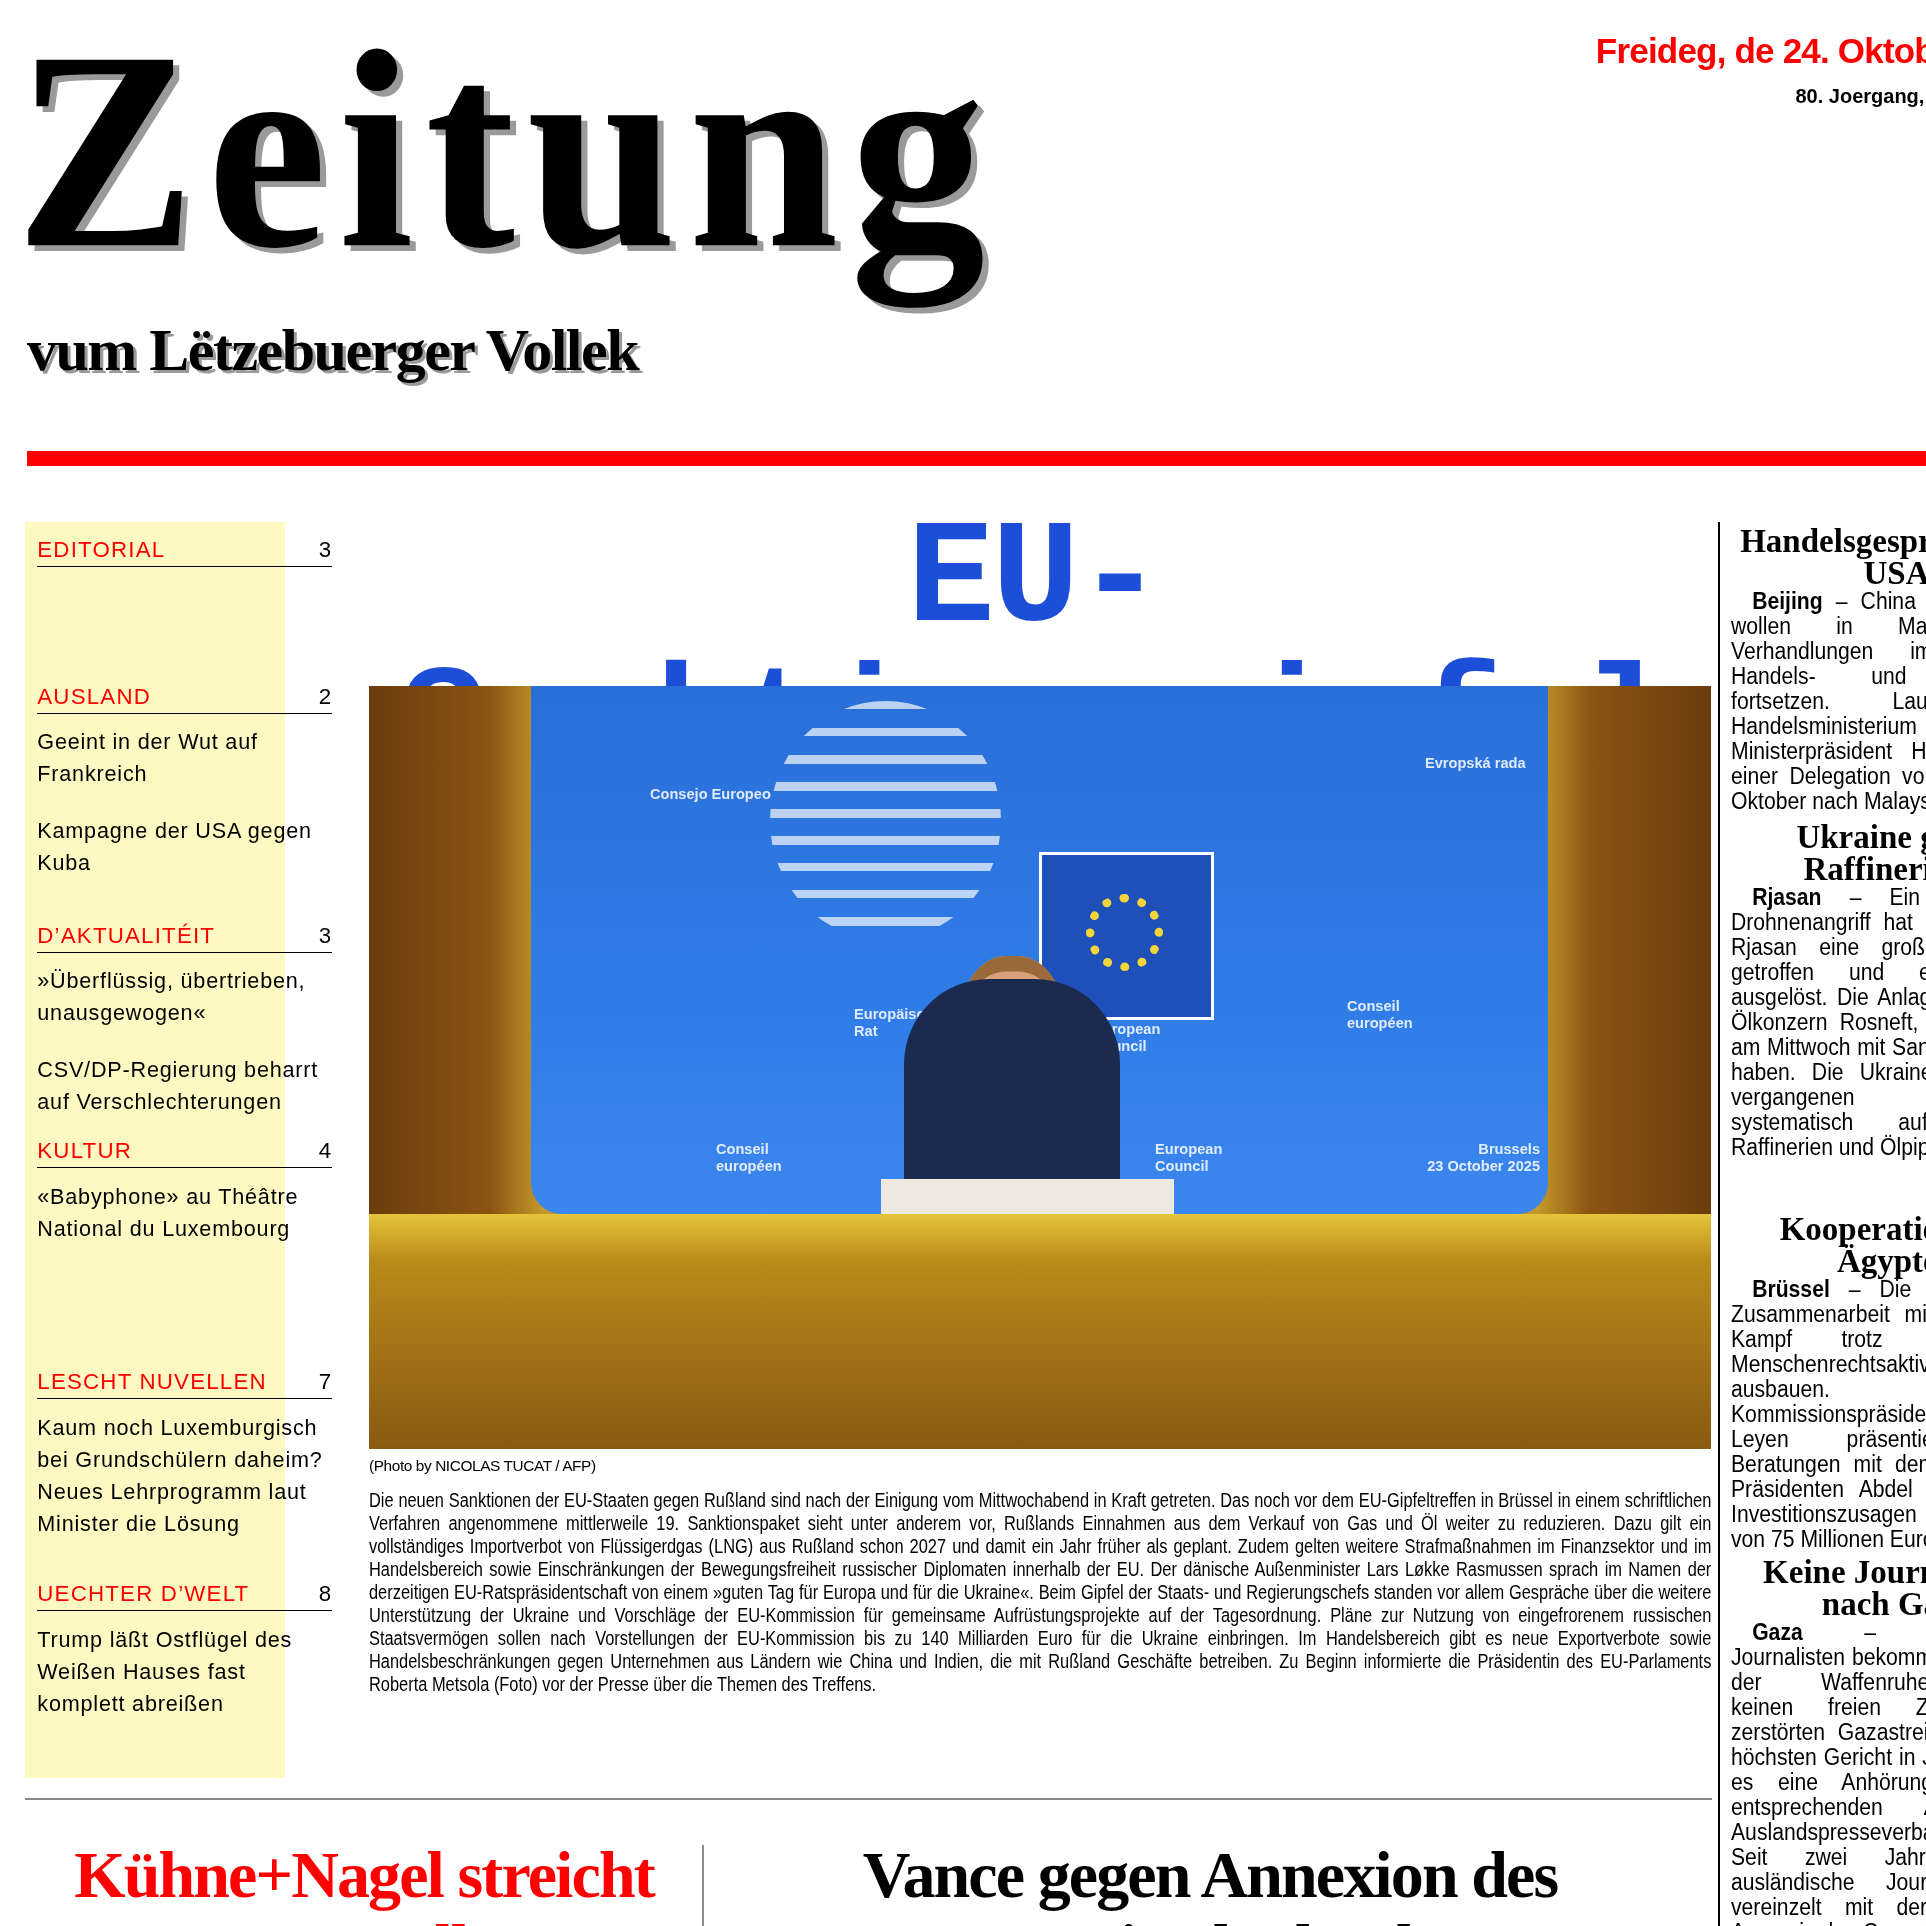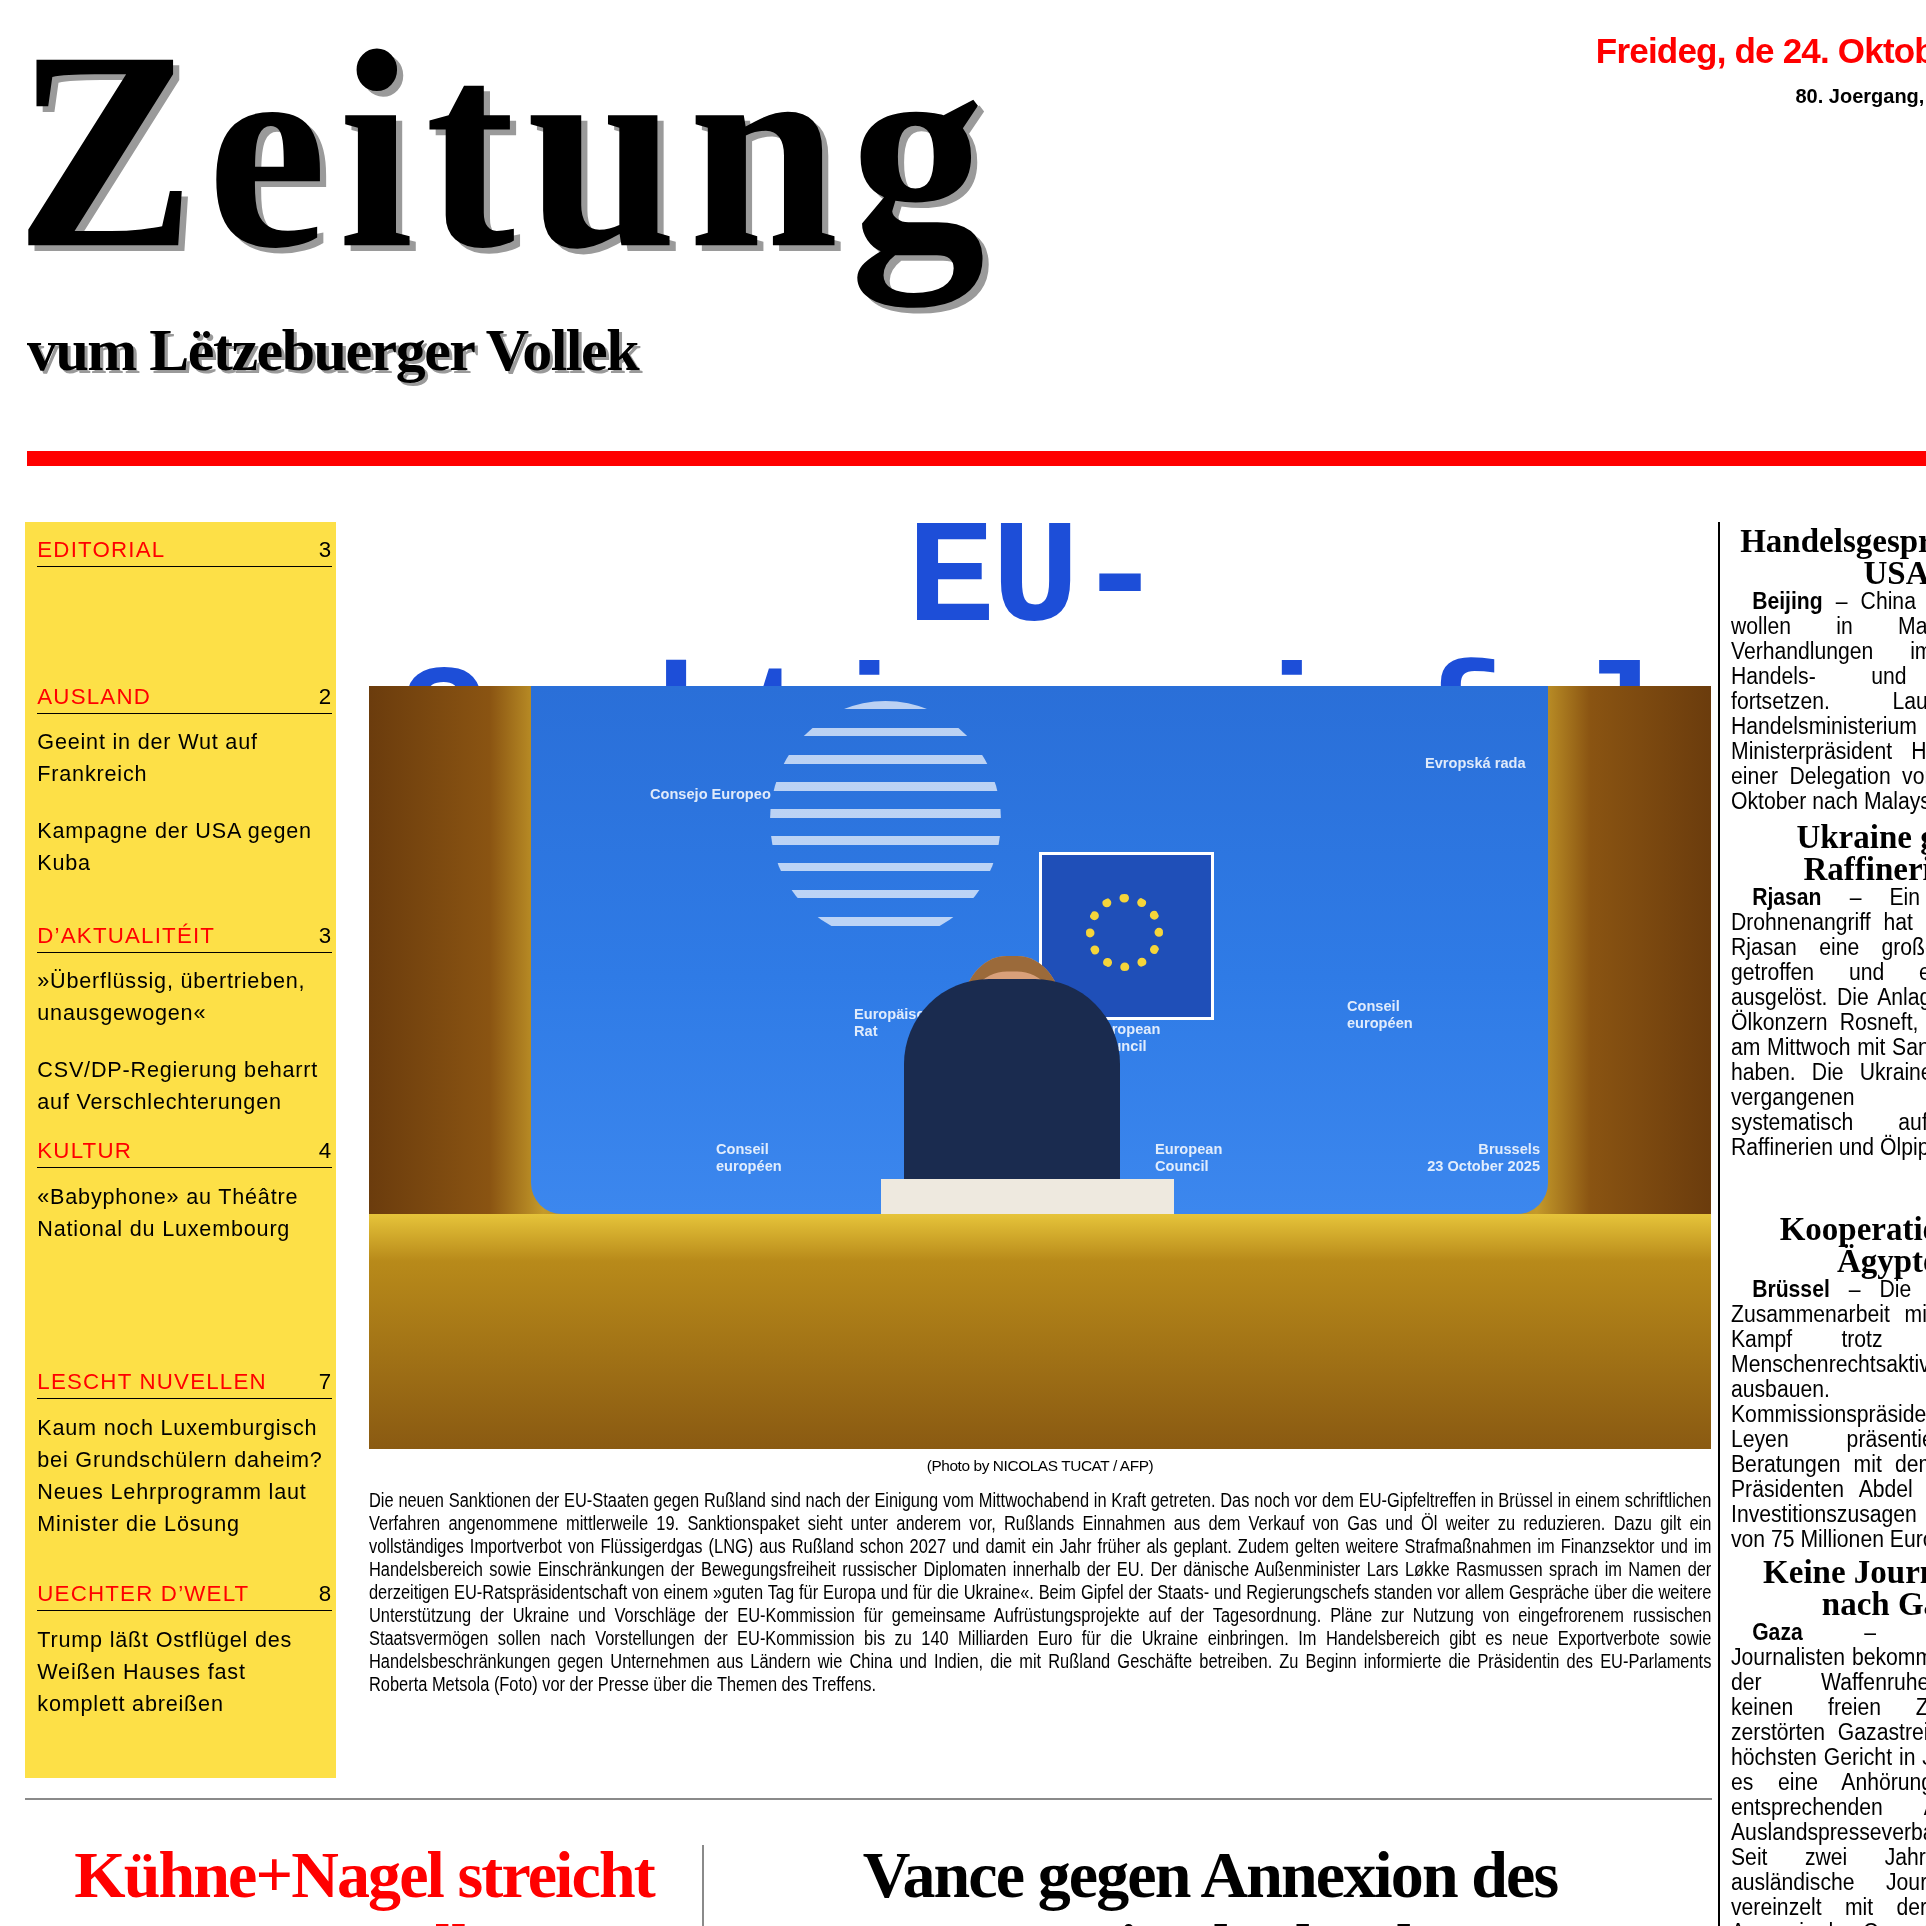--- a/index.html
+++ b/index.html
@@ -7,21 +7,21 @@
   .abs { position: absolute; }
 
   
   .mast-title { left: 15.4px; top: 7.7px; font-family: "Liberation Serif", serif; font-weight: bold; font-size: 270px; line-height: 1; letter-spacing: 11.6px; color: #000; text-shadow: 6.2px 5.4px 0 #9a9a9a; transform: scaleY(1.05); transform-origin: top left; }
   .mast-sub { left: 27px; top: 320px; font-family: "Liberation Serif", serif; font-weight: bold; font-size: 60px; line-height: 1; color: #000; text-shadow: 3.1px 3.1px 0 #9a9a9a; letter-spacing: -1.5px; }
   .date { right: 27px; top: 31px; font-weight: bold; font-size: 35px; color: #ff0000; letter-spacing: -0.8px; }
   .issue { right: 27px; top: 85px; font-weight: bold; font-size: 20px; color: #000; }
   .red-rule { left: 27px; top: 451px; width: 2022px; height: 15.4px; background: #ff0000; }
 
   
-  .sidebar { left: 25px; top: 522px; width: 311px; height: 1256px; background: #fde047; }
+  .sidebar { left: 25px; top: 522px; width: 260px; height: 1256px; background: #fef9c3; }
   .sec-head { position: absolute; left: 12.3px; width: 295px; border-bottom: 1.9px solid #000; display: flex; justify-content: space-between; align-items: flex-end; padding-bottom: 3.1px; font-size: 22.3px; letter-spacing: 1.2px; }
   .sec-head .label { color: #ff0000; }
   .sec-head .num { color: #000; }
   .sec-item { position: absolute; left: 12.3px; width: 297px; font-size: 21.6px; line-height: 32px; letter-spacing: 0.8px; }
 
   
   .h-main { left: 354px; top: 508px; width: 1360px; text-align: center; font-family: Liberation Mono, monospace; font-weight: bold; font-size: 146px; line-height: 1; color: #1d4ed8; letter-spacing: -3.1px; }
 
   
   .photo-main { left: 369px; top: 686px; width: 1342px; height: 763px; overflow: hidden;
@@ -29,21 +29,21 @@
   .photo-main .screen { position: absolute; left: 162px; top: 0; width: 1017px; height: 528px; background: linear-gradient(180deg, #2a6fd8 0%, #2f7be6 55%, #3c87ee 100%); border-bottom-left-radius: 31px; border-bottom-right-radius: 31px; }
   .photo-main .lines { position: absolute; left: 401px; top: 15.4px; width: 231px; height: 239px; background: repeating-linear-gradient(180deg, rgba(255,255,255,0.85) 0 8.5px, transparent 8.5px 27px); border-radius: 50%; opacity: 0.8; }
   .photo-main .flag { position: absolute; left: 670px; top: 166px; width: 169px; height: 162px; border: 3.9px solid #fff; background: #1f4fb8; }
   .photo-main .stars { position: absolute; left: 717px; top: 208px; width: 77px; height: 77px; border-radius: 50%; border: 9.2px dotted #f5d53a; box-sizing: border-box; }
   .photo-main .person { position: absolute; left: 535px; top: 293px; width: 216px; height: 247px; background: #1a2b4f; border-top-left-radius: 85px; border-top-right-radius: 85px; }
   .photo-main .head { position: absolute; left: 593px; top: 270px; width: 100px; height: 123px; background: #d9a07a; border-radius: 45%; box-shadow: inset 0 15.4px 0 #9b6a3a; }
   .photo-main .podium { position: absolute; left: 512px; top: 493px; width: 293px; height: 123px; background: #eee9df; }
   .photo-main .blur-table { position: absolute; left: 0; top: 528px; width: 1342px; height: 235px; background: linear-gradient(180deg, #e6c43a 0%, #b88a1a 20%, #8a5a12 100%); }
   .photo-main .ptext { position: absolute; color: rgba(255,255,255,0.85); font-weight: bold; font-size: 14.6px; line-height: 17px; }
 
-  .credit { font-size: 15.4px; text-align: center; letter-spacing: -0.4px; }
+  .credit { font-size: 15.4px; text-align: left; letter-spacing: -0.4px; }
   .body-cond { font-size: 20px; line-height: 23px; text-align: justify; transform: scaleX(0.82); transform-origin: top left; }
 
   
   .hr-gray { left: 25px; top: 1798px; width: 1687px; height: 2.3px; background: #8a8a8a; }
   .vr-right { left: 1718px; top: 522px; width: 2.3px; height: 2219px; background: #000; }
   .vr-bottom { left: 702px; top: 1845px; width: 1.5px; height: 909px; background: #8a8a8a; }
 
   
   .h-kn { left: 25px; top: 1838px; width: 678px; text-align: center; font-family: "Liberation Serif", serif; font-weight: bold; font-size: 66px; line-height: 73px; color: #ff0000; letter-spacing: -1.9px; }
   .h-vance { left: 709px; top: 1838px; width: 1002px; text-align: center; font-family: "Liberation Serif", serif; font-weight: bold; font-size: 66px; line-height: 73px; color: #000; letter-spacing: -1.9px; }

